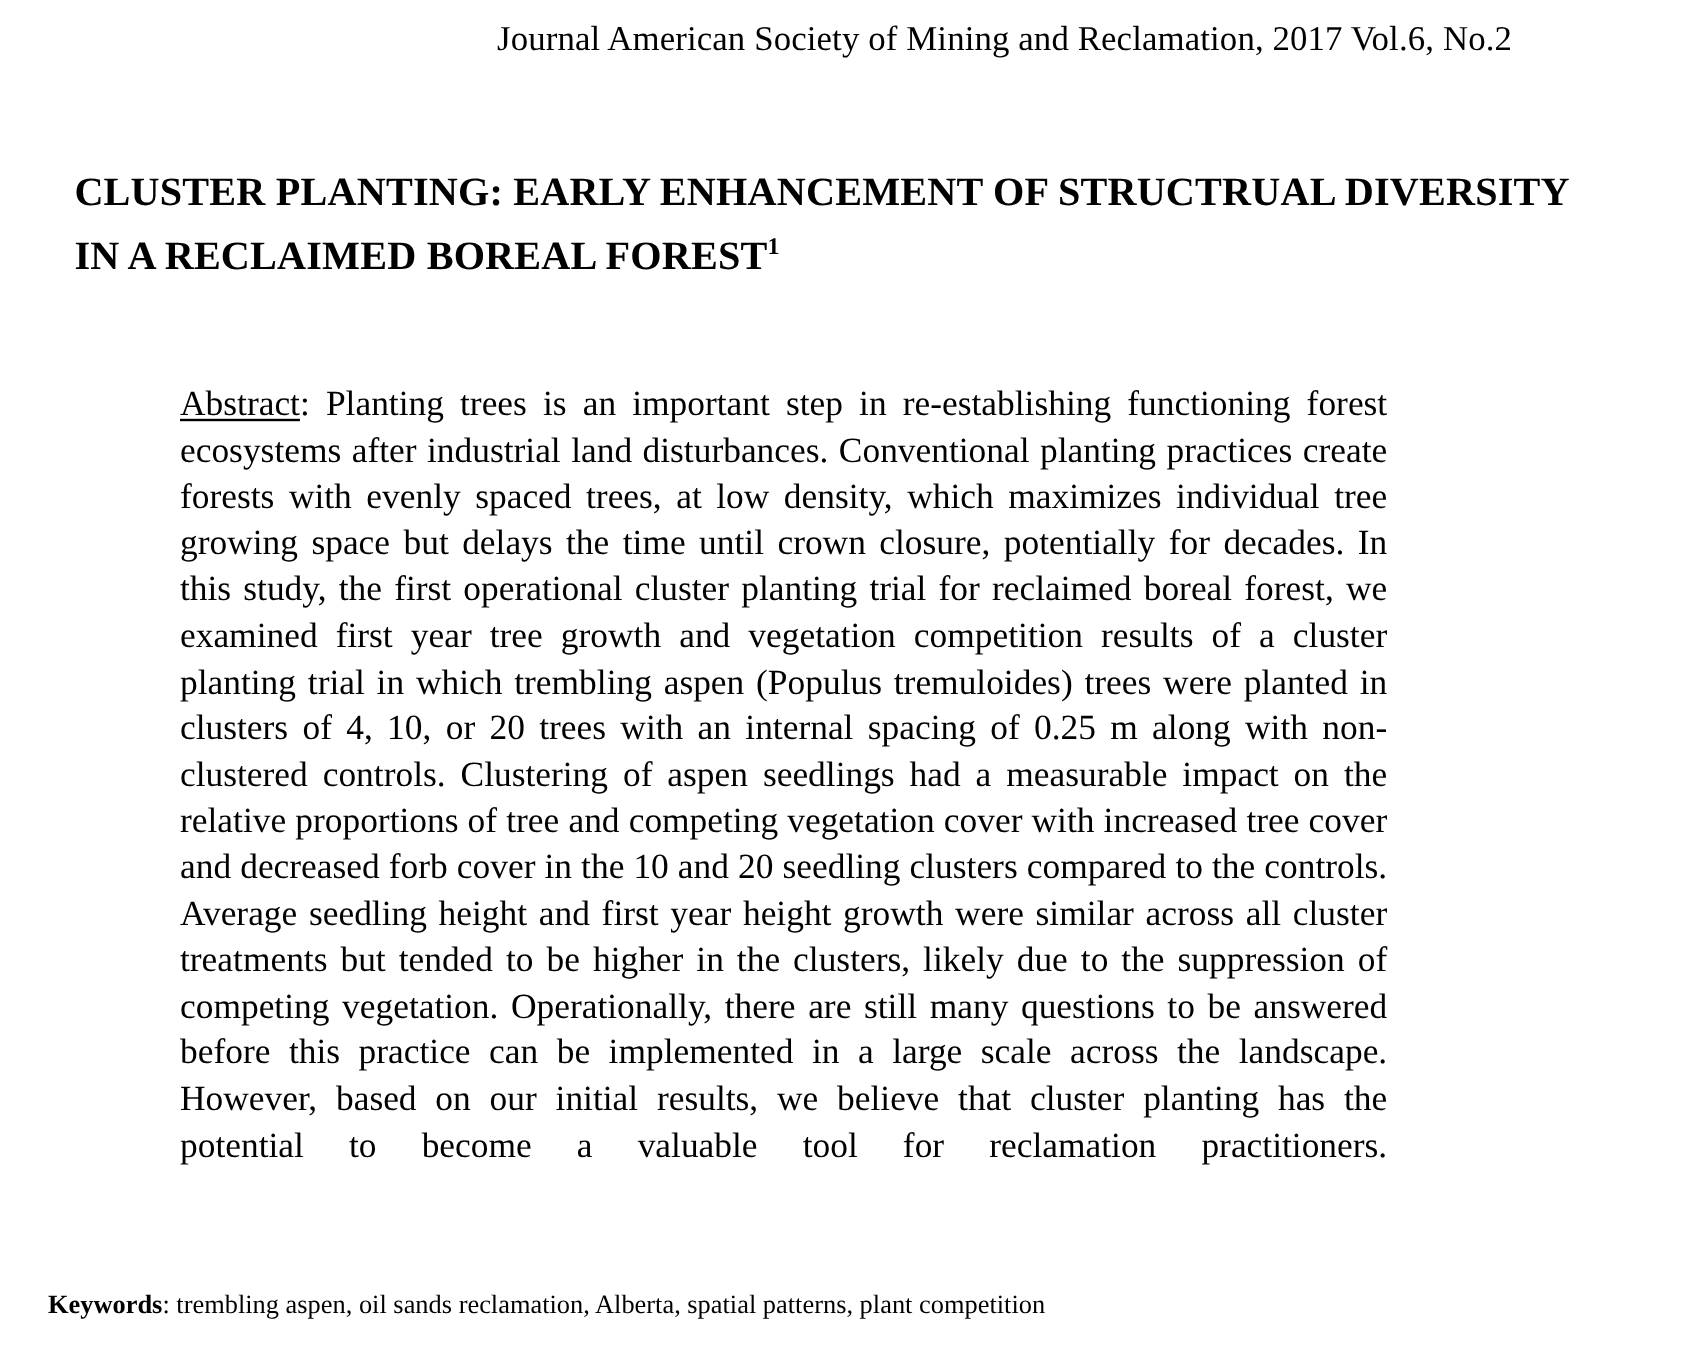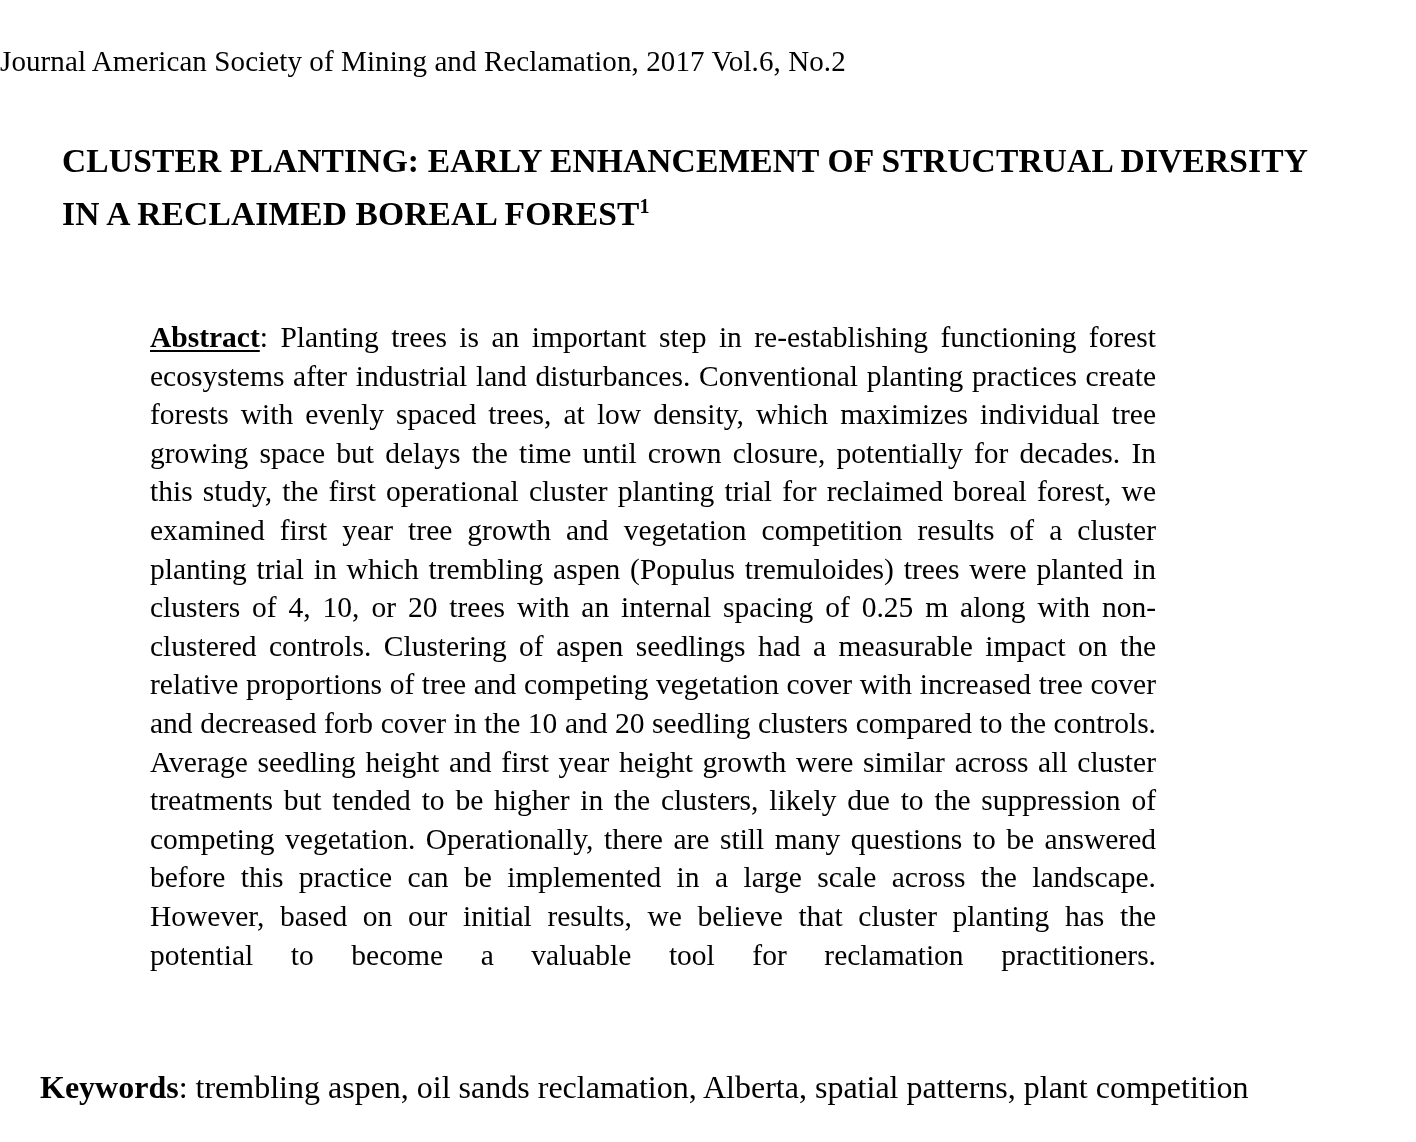--- a/index.html
+++ b/index.html
@@ -19,25 +19,24 @@
     background: #ffffff;
     overflow: hidden;
   }
 
   
   .running-header {
     position: absolute;
     top: 16px;
     left: 0;
     width: 1260px;
-    text-align: left;
+    text-align: right;
     font-size: 29px;
     line-height: 34px;
     letter-spacing: 0.1px;
-    margin-top: 28px;
   }
 
   
   .title-block {
     position: absolute;
     top: 112px;
     left: 62px;
     width: 1250px;
     text-align: left;
     font-weight: bold;
@@ -74,40 +73,40 @@
     top: 318px;
     left: 150px;
     width: 1006px;
     font-size: 29.5px;
     line-height: 38.6px;
     text-align: justify;
     text-justify: inter-word;
     hyphens: none;
   }
   .abstract .lead {
-    font-weight: bold;
+    font-weight: normal;
     text-decoration: underline;
     text-underline-offset: 3px;
   }
   .abstract .sci {
   }
   
   .abstract::after {
     content: "";
     display: inline-block;
     width: 100%;
   }
 
   
   .keywords {
     position: absolute;
     top: 1068px;
     left: 40px;
     width: 1340px;
-    font-size: 32px;
+    font-size: 22px;
     line-height: 38.6px;
     text-align: left;
     white-space: nowrap;
   }
   .keywords .lead {
     font-weight: bold;
   }
 </style>
 </head>
 <body>

